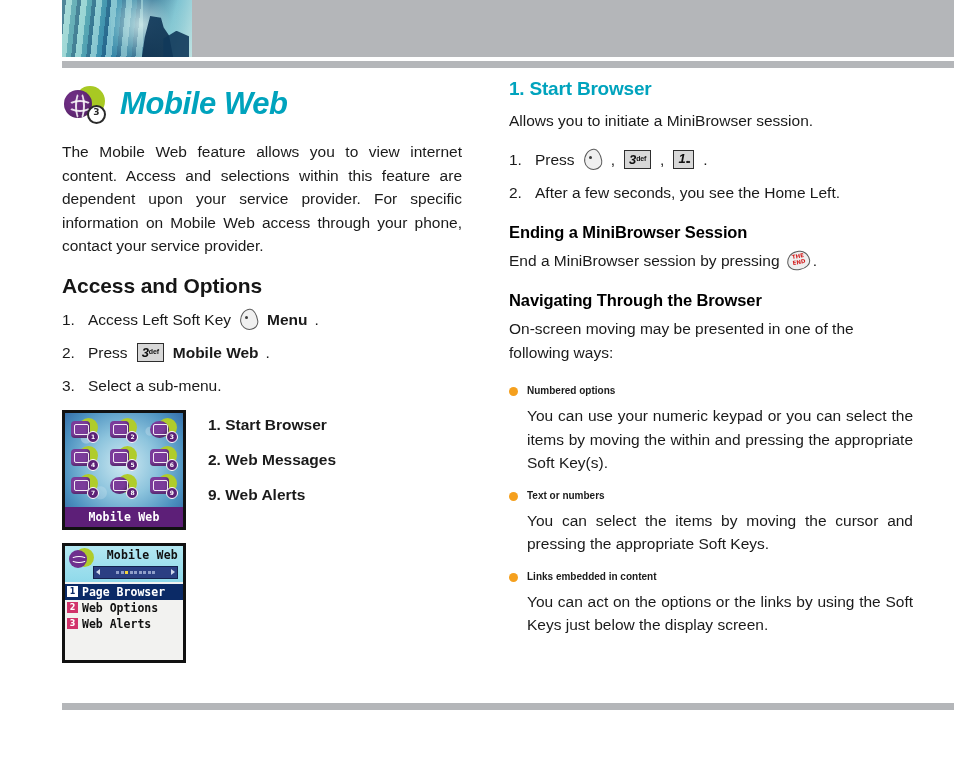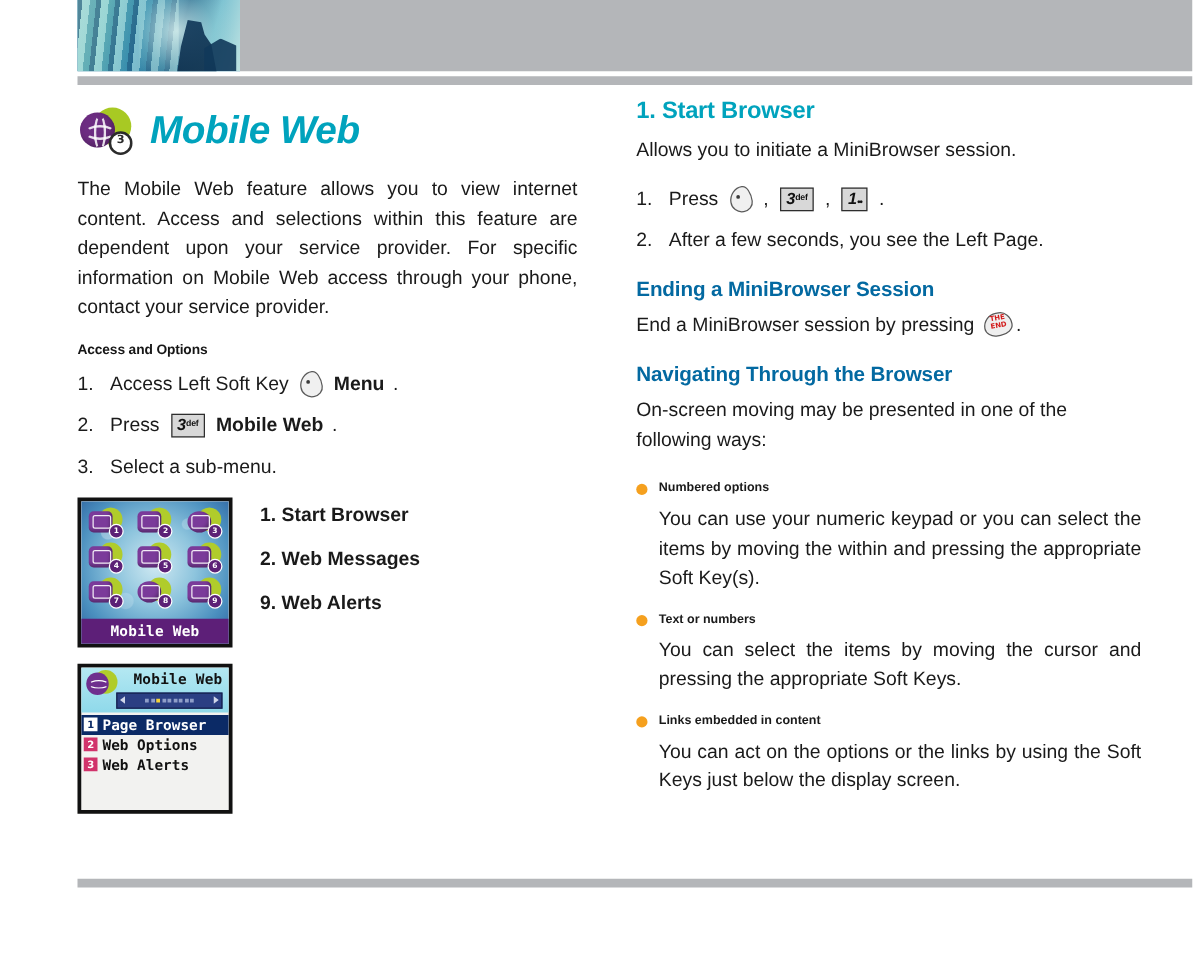--- a/index.html
+++ b/index.html
@@ -173,31 +173,31 @@
   .para {
     font-size: 15.5px;
     line-height: 23.5px;
     text-align: justify;
     margin: 0 0 16px 0;
     color: #1a1a1a;
   }
   .para.nojust { text-align: left; }
 
   h3.sec {
-    font-size: 11px;
+    font-size: 21px;
     font-weight: bold;
     margin: 0 0 11px 0;
     color: #161616;
     letter-spacing: -0.1px;
   }
   h3.sec-r {
     font-size: 16.5px;
     font-weight: bold;
     margin: 19px 0 7px 0;
-    color: #0369a1;
+    color: #000000;
     letter-spacing: -0.1px;
   }
   h2.head-teal {
     font-size: 19px;
     font-weight: bold;
     color: #00a3bd;
     margin: 0 0 9px 0;
     letter-spacing: -0.2px;
   }
 
@@ -700,21 +700,21 @@
           <span class="sk-dot"></span>
       </span>
       <span>,</span>
       <span class="numkey"><span>3</span><sup>def</sup></span>
       <span>,</span>
       <span class="numkey"><span>1</span><span class="dots">••</span></span>
       <span>.</span>
     </li>
     <li>
       <span class="num">2.</span>
-      <span>After a few seconds, you see the Left Page.</span>
+      <span>After a few seconds, you see the Home Left.</span>
     </li>
   </ol>
 
   <h3 class="sec-r">Ending a MiniBrowser Session</h3>
   <p class="para nojust">
     <span>End a MiniBrowser session by pressing</span>
     <span class="endkey">
       <span class="ek-shape"></span>
       <span class="ek-txt"><span>THE</span><br><span>END</span></span>
     </span><span>.</span>

